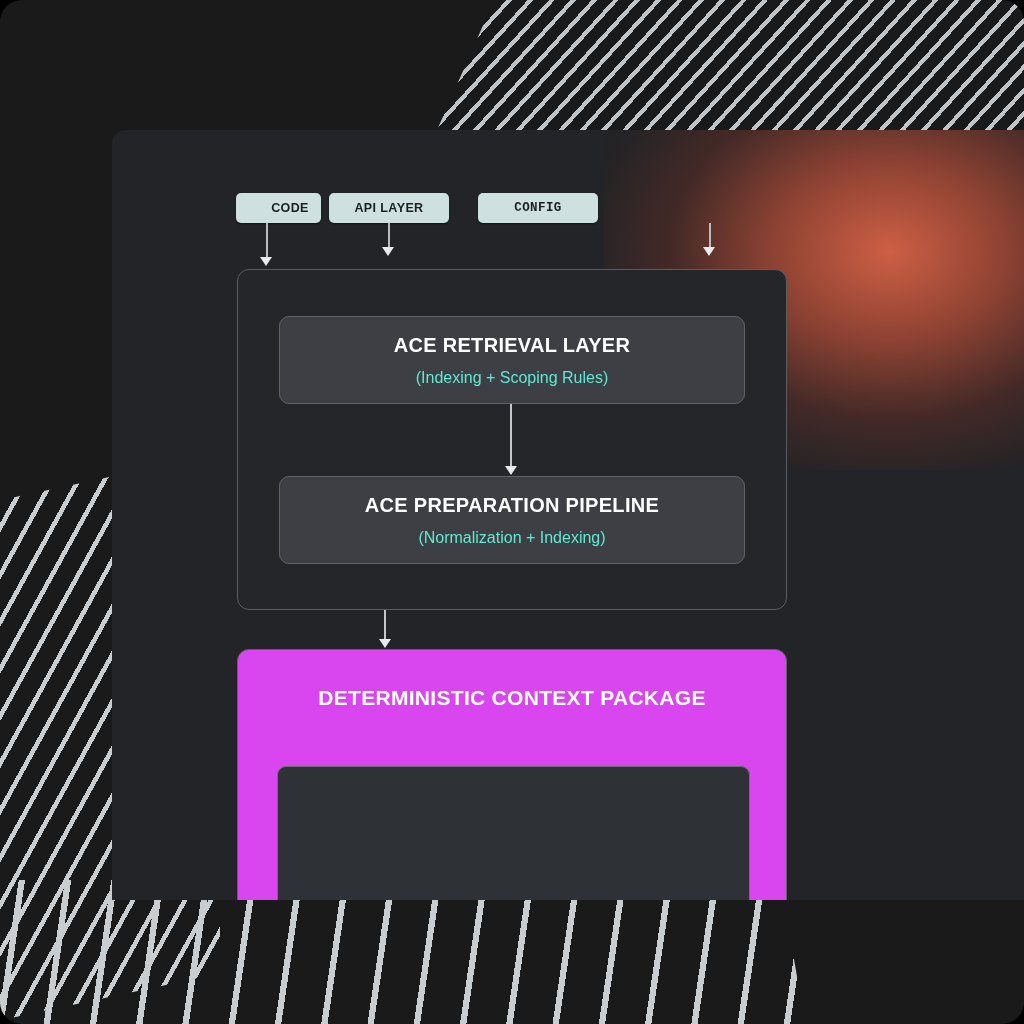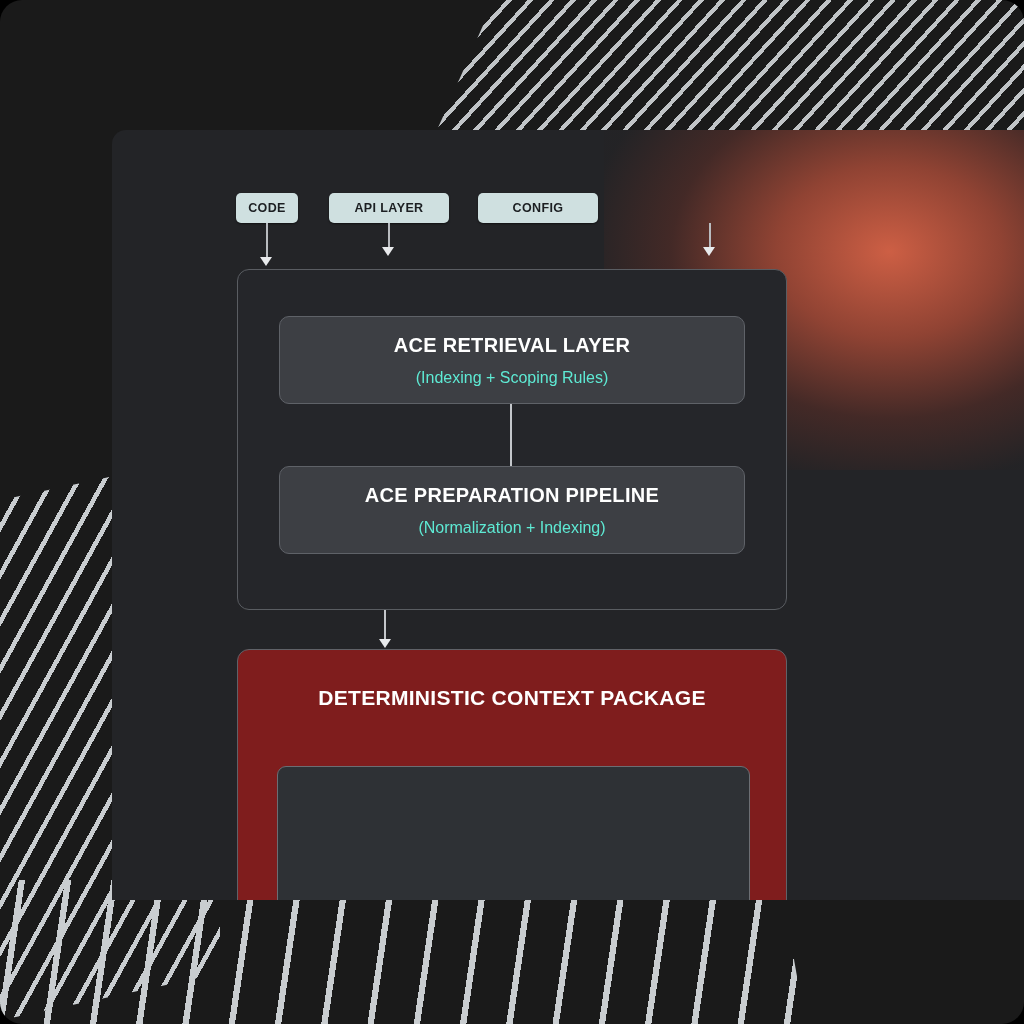--- a/index.html
+++ b/index.html
@@ -163,21 +163,21 @@
     border: 1px solid #5f6268;
     border-radius: 10px;
     box-sizing: border-box;
     display: flex;
     flex-direction: column;
     align-items: center;
     justify-content: center;
     gap: 12px;
   }
   #stage-retrieval { top: 46px; }
-  #stage-preparation { top: 196px; }
+  #stage-preparation { top: 206px; }
 
   .stage-title {
     color: #ffffff;
     font-size: 20px;
     font-weight: 700;
     letter-spacing: .3px;
     text-align: center;
   }
   .stage-subtitle {
     color: #5eead4;
@@ -216,21 +216,21 @@
   #connector-output .line { height: 30px; }
   #connector-output .head { top: 29px; }
 
   
   #output-package {
     position: absolute;
     left: 125px;
     top: 519px;
     width: 550px;
     height: 306px;
-    background: #7f1d1d;
+    background: #d946ef;
     border: 1px solid #5f6268;
     border-radius: 12px;
     box-sizing: border-box;
   }
   #output-title {
     position: absolute;
     top: 35px;
     left: 0;
     width: 100%;
     text-align: center;
@@ -260,33 +260,33 @@
   <div class="stripes" id="stripes-top-right"></div>
   <div class="stripes" id="stripes-bottom-left"></div>
   <div class="stripes" id="stripes-bottom"></div>
 
   <div id="diagram-card">
 
     <div id="accent-glow"></div>
 
     <div id="source-tags">
 
-      <div class="source-tag" style="left:0px;width:62px;">
+      <div class="source-tag" style="left:0px;width:62px;padding-left:23px;">
         <span>CODE</span>
       </div>
       <div class="tag-stem" style="left:30px;top:30px;height:36px;"></div>
       <div class="tag-head" style="left:24px;top:64px;"></div>
 
       <div class="source-tag" style="left:93px;width:120px;">
         <span>API LAYER</span>
       </div>
       <div class="tag-stem" style="left:152px;top:30px;height:26px;"></div>
       <div class="tag-head" style="left:146px;top:54px;"></div>
 
-      <div class="source-tag" style="left:242px;width:120px;">
+      <div class="source-tag" style="left:242px;width:120px;font-family:Liberation Mono, monospace;">
         <span>CONFIG</span>
       </div>
 
       <div class="tag-stem" style="left:473px;top:30px;height:26px;"></div>
       <div class="tag-head" style="left:467px;top:54px;"></div>
     </div>
 
     <div id="process-container">
 
       <div class="stage-box" id="stage-retrieval">

